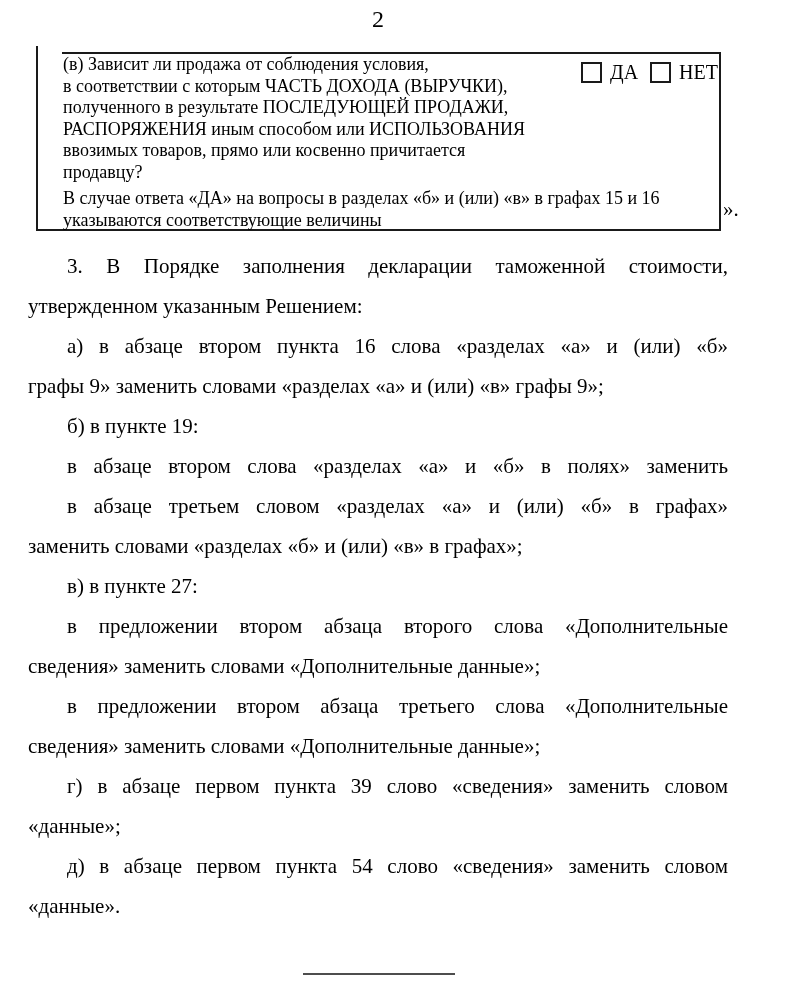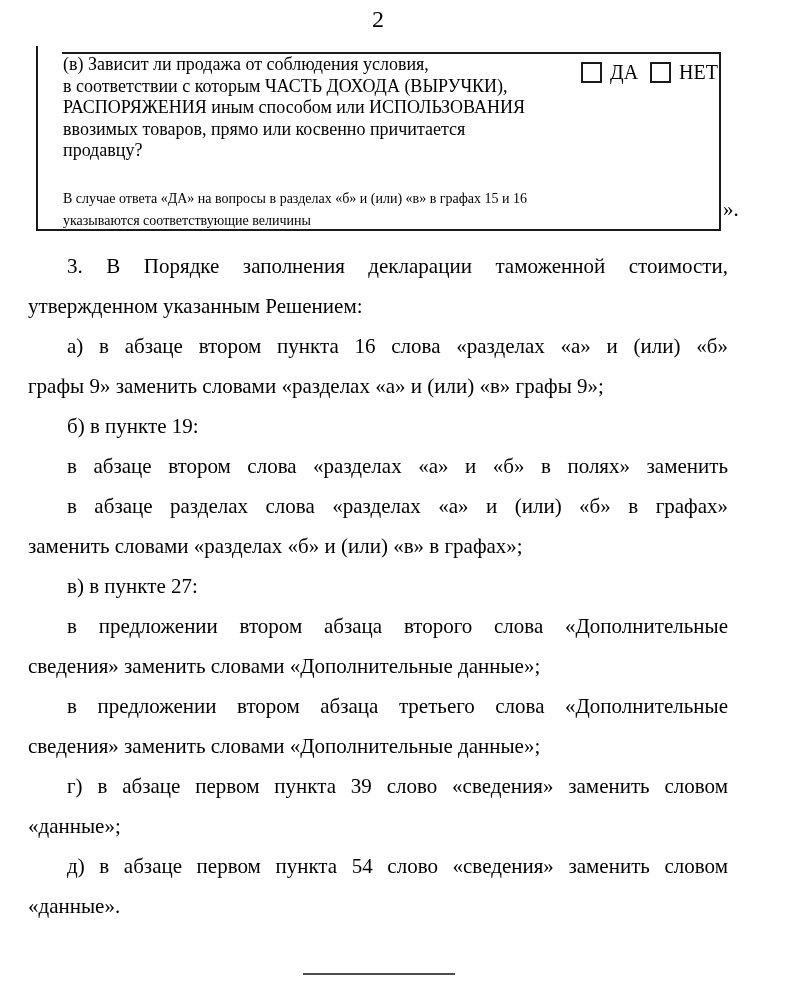--- a/index.html
+++ b/index.html
@@ -24,21 +24,21 @@
   .b-left  {position:absolute;left:36px; top:46px; width:2px;  height:185px;background:var(--border);}
   .b-top   {position:absolute;left:62px; top:52px; width:659px;height:1.5px;background:var(--border);}
   .b-right {position:absolute;left:719px;top:52px; width:2px;  height:179px;background:var(--border);}
   .b-bottom{position:absolute;left:36px; top:229px;width:685px;height:2px;  background:var(--border);}
   .question-text{
     position:absolute;left:63px;top:54px;width:515px;
     font-size:18px;line-height:21.5px;
   }
   .note-text{
     position:absolute;left:63px;top:188px;width:650px;
-    font-size:14px;line-height:21.5px;
+    font-size:18px;line-height:21.5px;
   }
   .box-line{white-space:nowrap;}
   .answer-options{
     position:absolute;left:581px;top:62px;
     display:flex;align-items:center;text-align:center;
   }
   .checkbox{
     width:21px;height:21px;box-sizing:border-box;
     border:2px solid var(--border);background:#ffffff;
     flex:0 0 auto;
@@ -73,20 +73,21 @@
 
   <div>
     <div class="b-left"></div>
     <div class="b-top"></div>
     <div class="b-right"></div>
     <div class="b-bottom"></div>
 
     <div class="question-text">
         <div class="box-line">(в) Зависит ли продажа от соблюдения условия,</div>
         <div class="box-line">в соответствии с которым ЧАСТЬ ДОХОДА (ВЫРУЧКИ),</div>
+        <div class="box-line">полученного в результате ПОСЛЕДУЮЩЕЙ ПРОДАЖИ,</div>
         <div class="box-line">РАСПОРЯЖЕНИЯ иным способом или ИСПОЛЬЗОВАНИЯ</div>
         <div class="box-line">ввозимых товаров, прямо или косвенно причитается</div>
         <div class="box-line">продавцу?</div>
       </div>
 
     <div class="answer-options">
         <span class="checkbox"></span>
         <span class="cb-label">ДА</span>
         <span class="checkbox"></span>
         <span class="cb-label">НЕТ</span>
@@ -109,21 +110,21 @@
         <div class="line indent just">а) в абзаце втором пункта 16 слова «разделах «а» и (или) «б»</div>
         <div class="line">графы 9» заменить словами «разделах «а» и (или) «в» графы 9»;</div>
       </div>
       <div class="para">
         <div class="line indent">б) в пункте 19:</div>
       </div>
       <div class="para">
         <div class="line indent just">в абзаце втором слова «разделах «а» и «б» в полях» заменить</div>
       </div>
       <div class="para">
-        <div class="line indent just">в абзаце разделах слова «разделах «а» и (или) «б» в графах»</div>
+        <div class="line indent just">в абзаце третьем словом «разделах «а» и (или) «б» в графах»</div>
         <div class="line">заменить словами «разделах «б» и (или) «в» в графах»;</div>
       </div>
       <div class="para">
         <div class="line indent">в) в пункте 27:</div>
       </div>
       <div class="para">
         <div class="line indent just">в предложении втором абзаца второго слова «Дополнительные</div>
         <div class="line">сведения» заменить словами «Дополнительные данные»;</div>
       </div>
       <div class="para">

